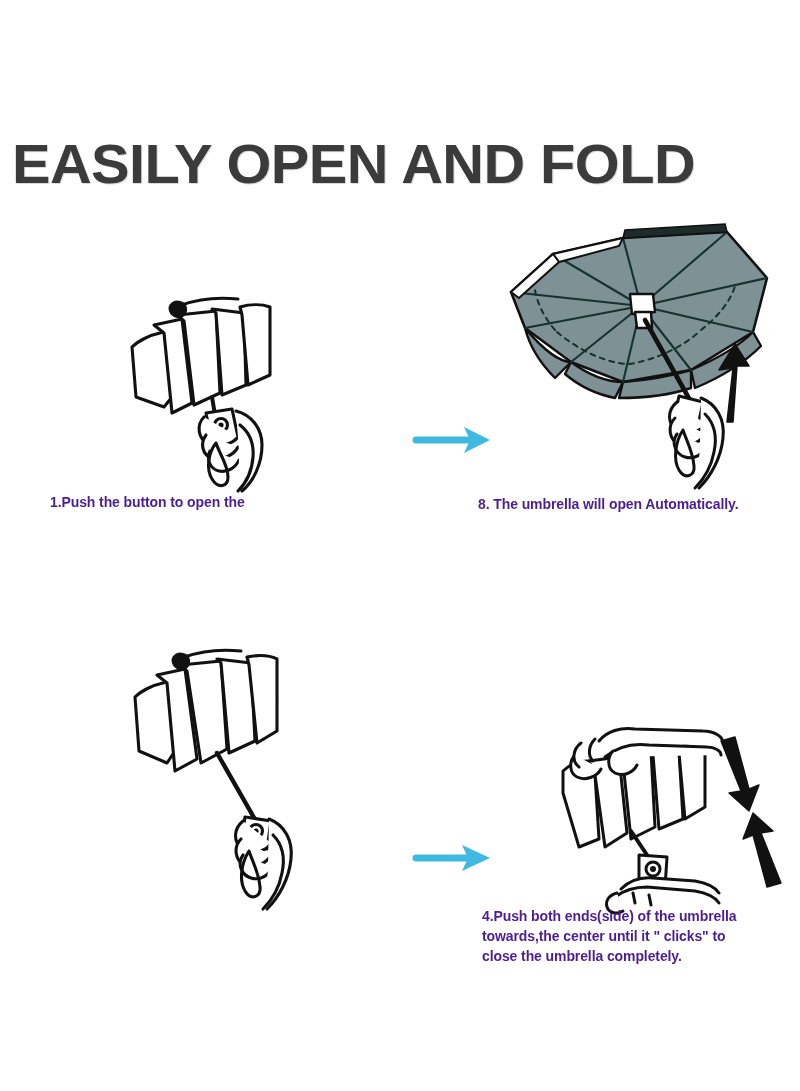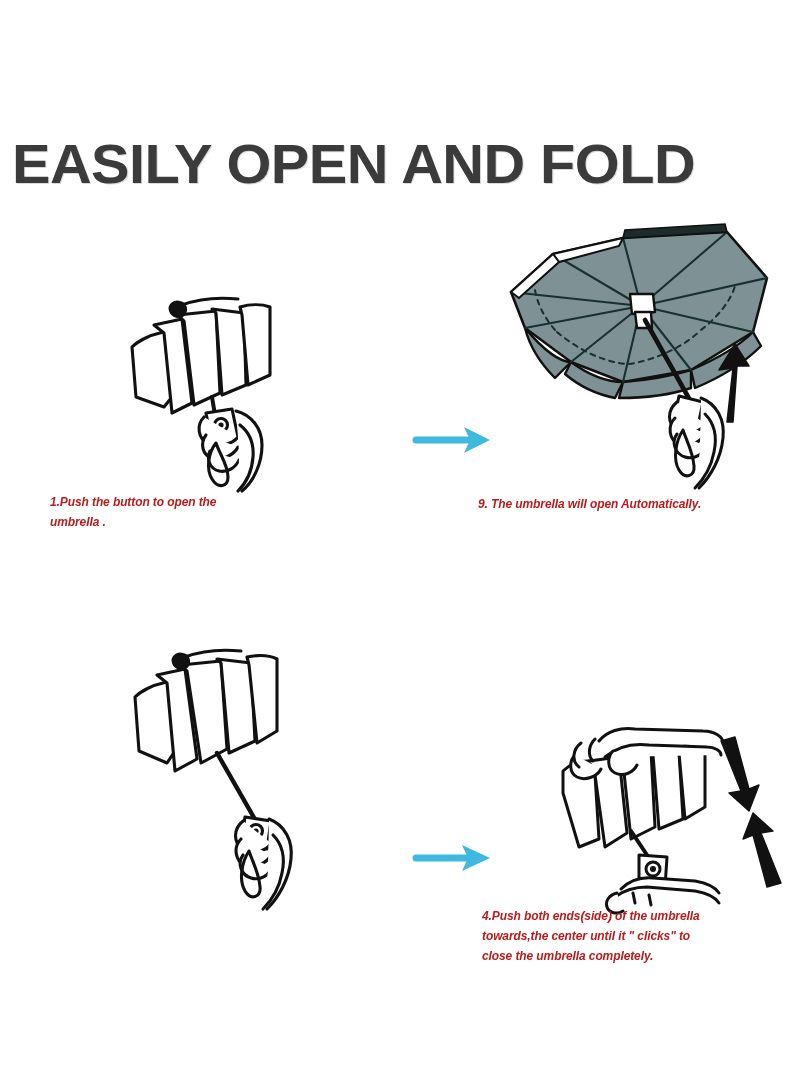--- a/index.html
+++ b/index.html
@@ -48,25 +48,24 @@
     position: absolute;
   }
   .figure {
     position: absolute;
     left: 0;
     top: 0;
   }
   .caption {
     position: absolute;
     font-weight: bold;
-    font-size: 12px;
+    font-size: 14px;
     line-height: 20px;
-    color: #b91c1c;
+    color: #4c1d95;
     letter-spacing: -0.1px;
-    font-style: italic;
   }
   .caption div { white-space: pre; }
 
   
   #panel-1 { left: 120px;  top: 285px;  width: 220px; height: 210px; }
   #panel-2 { left: 495px;  top: 220px;  width: 290px; height: 275px; }
   #panel-3 { left: 125px;  top: 655px;  width: 230px; height: 245px; }
   #panel-4 { left: 555px;  top: 735px;  width: 245px; height: 175px; }
 
   #caption-1 { left: 50px;  top: 492px; width: 290px; }
@@ -126,21 +125,20 @@
         <path d="M120 140 C130 148 134 160 133 172 C132 186 126 198 118 206"></path>
 
         <path d="M96 158 C88 168 86 184 92 194 C98 204 108 202 108 192
                  C108 180 100 170 96 158 Z" fill="none"></path>
       </g>
     </svg>
   </div>
 
   <div class="caption" id="caption-1">
     <div>1.Push the button to open the</div>
-    <div>umbrella .</div>
   </div>
 
   <div class="connector" id="connector-1">
     <svg class="svg-block" width="80" height="40" viewBox="0 0 80 40">
       <path d="M2 20 L54 20" stroke="#3fb9e0" stroke-width="7" stroke-linecap="round" fill="none"></path>
       <path d="M50 7 L76 20 L50 33 L56 20 Z" fill="#3fb9e0"></path>
     </svg>
   </div>
 
   <div class="panel" id="panel-2">
@@ -209,21 +207,21 @@
                  C198 232 192 222 188 210 Z" fill="none"></path>
       </g>
 
       <g>
         <path d="M232 202 L238 148 L224 150 L240 124 L254 146 L242 146 L238 202 Z" fill="#111111" stroke="#111111" stroke-width="1.5" stroke-linejoin="round"></path>
       </g>
     </svg>
   </div>
 
   <div class="caption" id="caption-2">
-    <div>9. The umbrella will open Automatically.</div>
+    <div>8. The umbrella will open Automatically.</div>
   </div>
 
   <div class="panel" id="panel-3">
     <svg class="svg-block figure" width="230" height="245" viewBox="0 0 230 245">
       <g fill="#ffffff" stroke="#111111" stroke-width="3.1" stroke-linejoin="round" stroke-linecap="round">
 
         <path d="M10 42 C16 36 28 30 38 28 L44 26 L50 96 L42 108 L14 96 Z"></path>
 
         <path d="M32 20 L60 14 L72 104 L50 116 L42 28 Z"></path>
 

